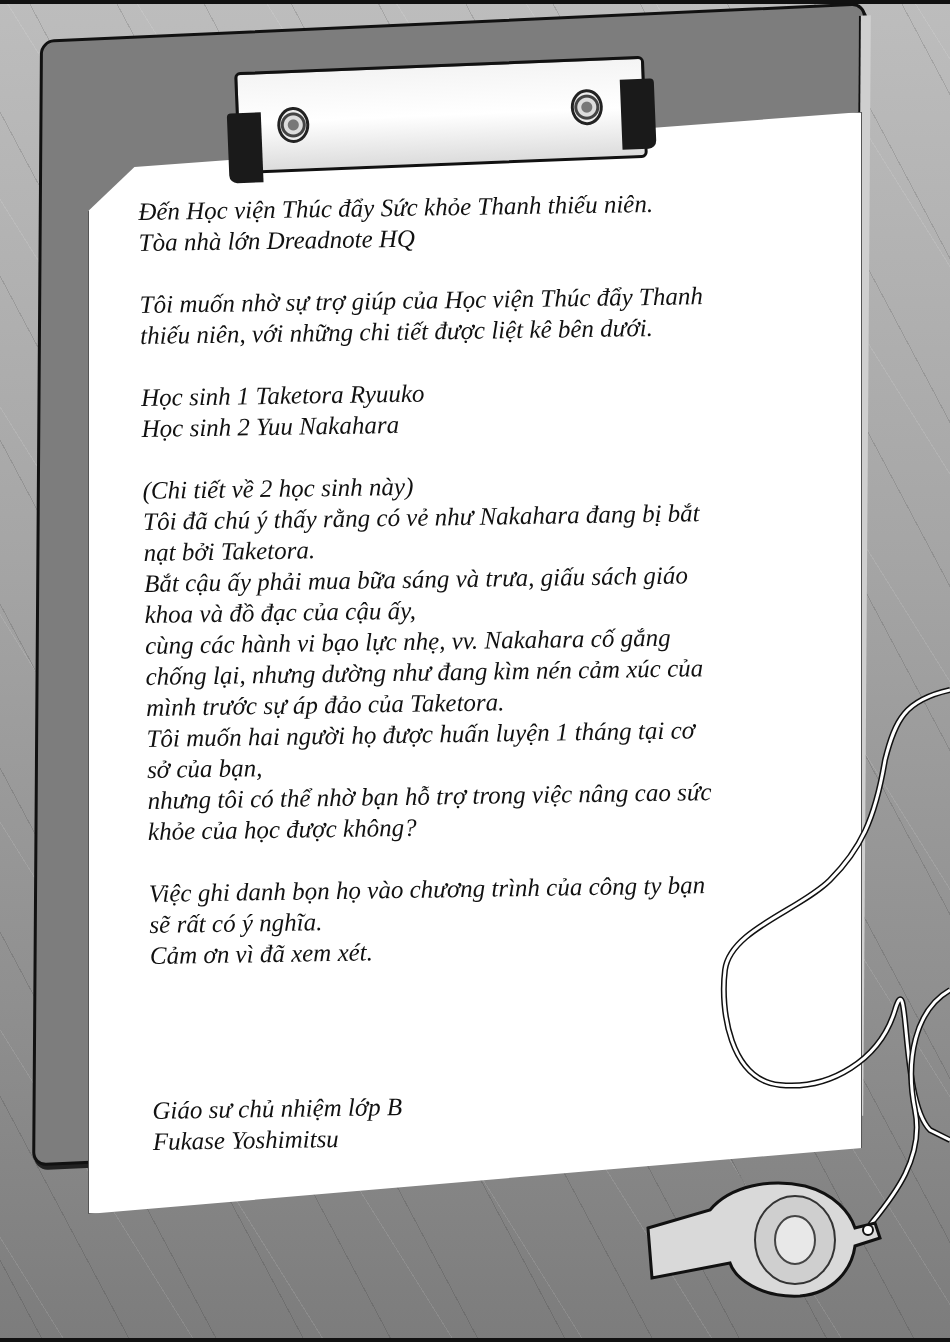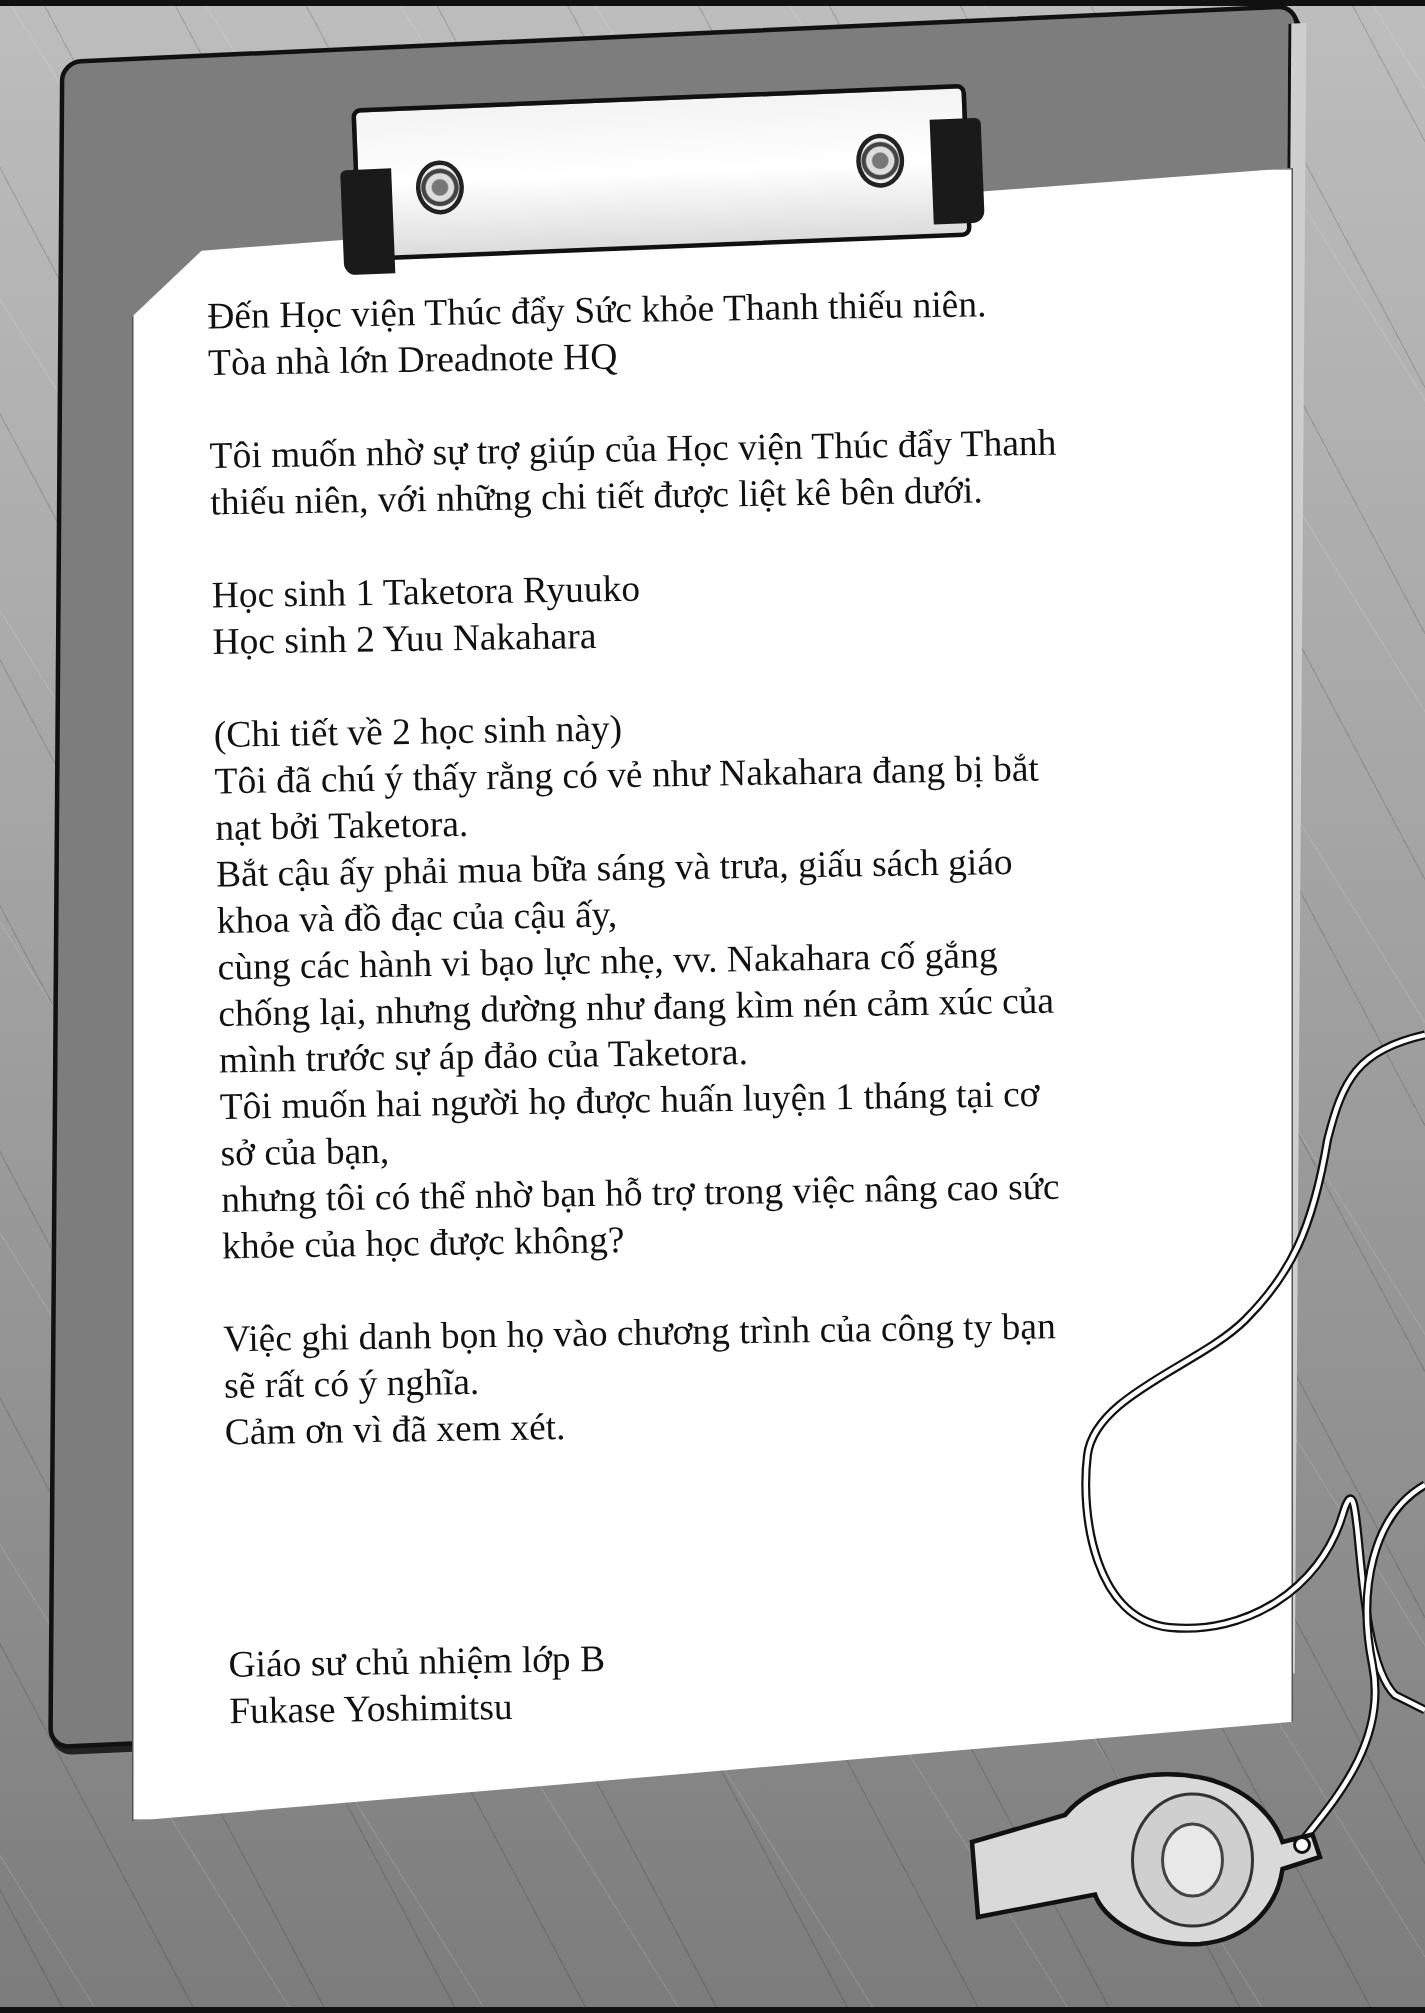--- a/index.html
+++ b/index.html
@@ -1,21 +1,21 @@
 <!DOCTYPE html>
 <html><head>
 <meta charset="utf-8">
 <style>
   html, body { margin: 0; padding: 0; }
   body {
     width: 950px; height: 1342px; overflow: hidden; position: relative;
     background: #8a8a8a;
     font-family: "Liberation Serif", "DejaVu Serif", serif;
   }
-  .scene { position: absolute; inset: 0; }
+  .scene { position: absolute; inset: 0; font-style: italic; }
   .table-bg {
     position: absolute; inset: 0;
     background:
       repeating-linear-gradient(62deg, rgba(0,0,0,0.0) 0 38px, rgba(0,0,0,0.12) 38px 39px, rgba(0,0,0,0) 39px 77px),
       repeating-linear-gradient(58deg, rgba(255,255,255,0.0) 0 55px, rgba(255,255,255,0.10) 55px 56px, rgba(0,0,0,0) 56px 110px),
       linear-gradient(180deg, #bdbdbd 0%, #a6a6a6 40%, #8f8f8f 75%, #7c7c7c 100%);
   }
   .top-line { position:absolute; left:0; top:0; width:950px; height:4px; background:#111; }
   .bottom-line { position:absolute; left:0; bottom:0; width:950px; height:4px; background:#111; }
 

